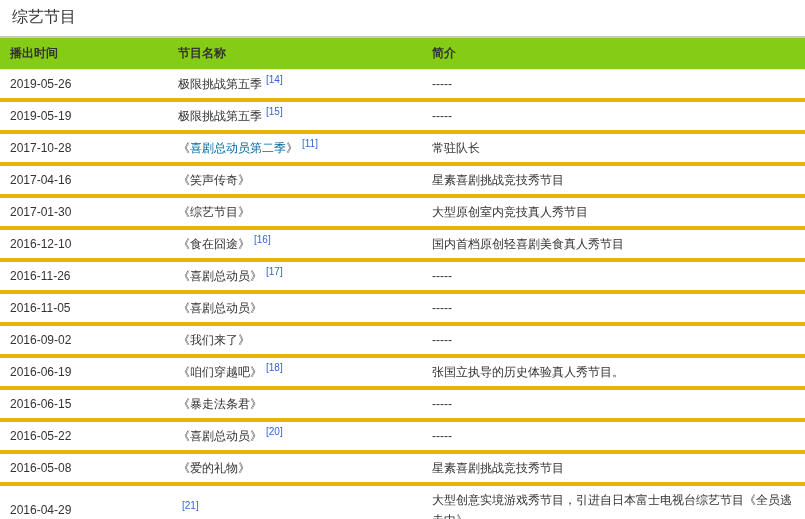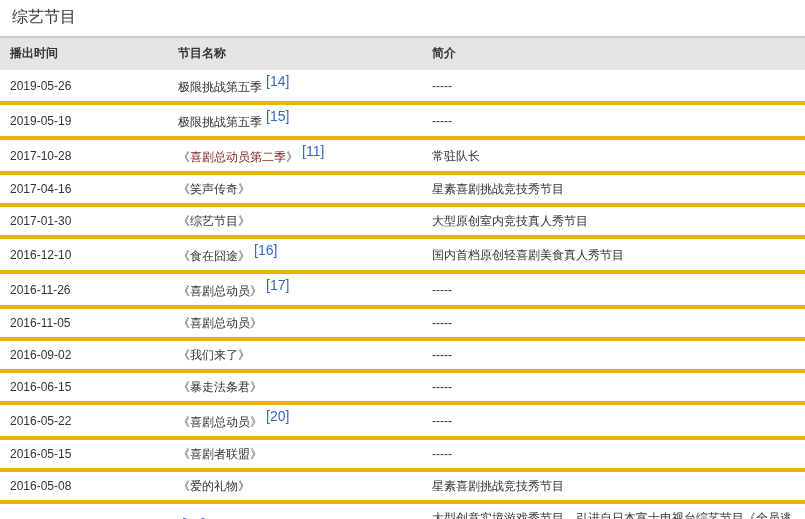--- a/index.html
+++ b/index.html
@@ -24,46 +24,46 @@
     width: 805px;
     border-collapse: collapse;
     table-layout: fixed;
     margin-top: 9px;
     border-top: 2px solid #c9c9c9;
   }
   table.shows col.c1 { width: 168px; }
   table.shows col.c2 { width: 254px; }
   table.shows col.c3 { width: 383px; }
   table.shows th {
-    background: #e5e5e5;
+    background: #84cc16;
     text-align: left;
     font-size: 12px;
     font-weight: 700;
     color: #333;
     padding: 5px 10px 6px 10px;
     line-height: 20px;
     border-bottom: 1px solid #e9e9e9;
     white-space: nowrap;
   }
   table.shows td {
     font-size: 12px;
     padding: 4px 10px;
     line-height: 20px;
     vertical-align: middle;
     border-bottom: 4px solid #eab308;
     word-break: break-all;
   }
   .name-link {
-    color: #7f1d1d;
+    color: #0369a1;
     text-decoration: none;
     cursor: pointer;
   }
   sup.ref {
     color: #3366cc;
-    font-size: 14px;
+    font-size: 10px;
     line-height: 1;
     margin-left: 4px;
     cursor: pointer;
     vertical-align: super;
   }
 </style>
 </head>
 <body>
 
 <h2 class="section-title">综艺节目</h2>
@@ -121,32 +121,32 @@
         <td>2016-11-05</td>
         <td><span>《</span><span>喜剧总动员</span><span>》</span></td>
         <td>-----</td>
       </tr>
       <tr>
         <td>2016-09-02</td>
         <td><span>《</span><span>我们来了</span><span>》</span></td>
         <td>-----</td>
       </tr>
       <tr>
+        <td>2016-06-19</td>
+        <td><span>《</span><span>咱们穿越吧</span><span>》</span><sup class="ref">[18]</sup></td>
+        <td>张国立执导的历史体验真人秀节目。</td>
+      </tr>
+      <tr>
         <td>2016-06-15</td>
         <td><span>《</span><span>暴走法条君</span><span>》</span></td>
         <td>-----</td>
       </tr>
       <tr>
         <td>2016-05-22</td>
         <td><span>《</span><span>喜剧总动员</span><span>》</span><sup class="ref">[20]</sup></td>
-        <td>-----</td>
-      </tr>
-      <tr>
-        <td>2016-05-15</td>
-        <td><span>《</span><span>喜剧者联盟</span><span>》</span></td>
         <td>-----</td>
       </tr>
       <tr>
         <td>2016-05-08</td>
         <td><span>《</span><span>爱的礼物</span><span>》</span></td>
         <td>星素喜剧挑战竞技秀节目</td>
       </tr>
       <tr>
         <td>2016-04-29</td>
         <td><sup class="ref">[21]</sup></td>

